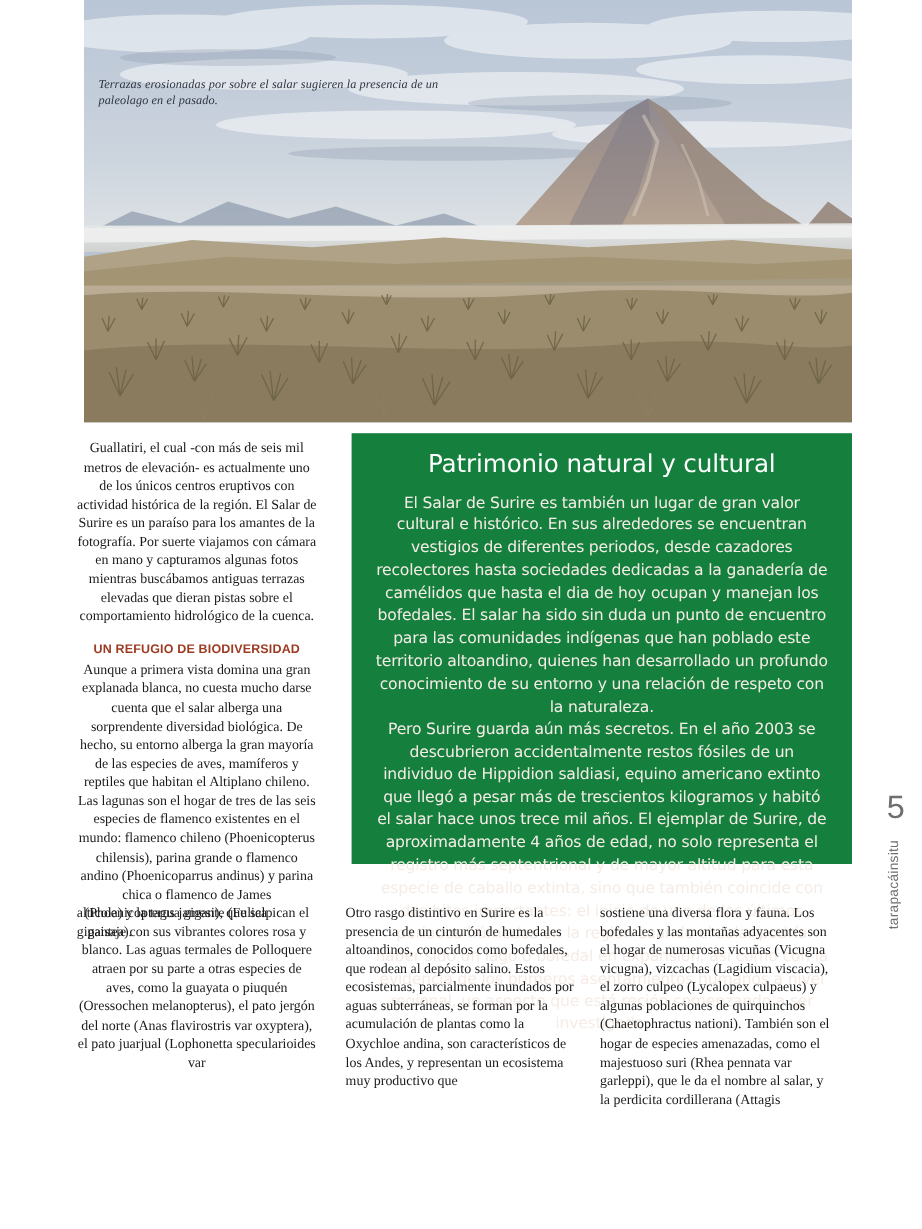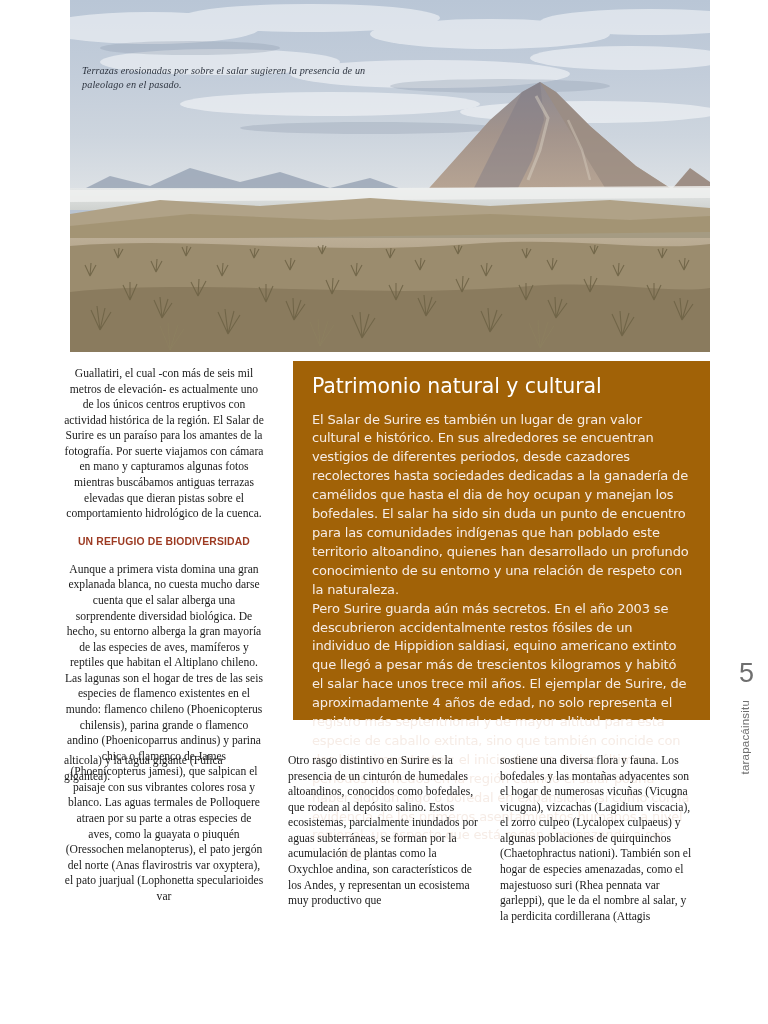--- a/index.html
+++ b/index.html
@@ -60,32 +60,33 @@
 
   .col-left p { margin: 0; }
 
   .section-head {
     color: #9c3a22;
     font-family: "Liberation Sans", "DejaVu Sans", sans-serif;
     font-weight: bold;
     font-size: 10.4px;
     letter-spacing: 0.15px;
     margin-top: 13px;
-    margin-bottom: 13px;
+    margin-bottom: 2px;
   }
 
   
   .brown-panel {
     position: absolute;
     left: 293px;
     top: 361px;
     width: 417px;
     height: 359px;
-    background: #a16207;
+    background: #15803d;
     padding: 14px 19px 10px 19px;
+    text-align: center;
   }
 
   .brown-title {
     color: #ffffff;
     font-family: "DejaVu Sans", "Liberation Sans", sans-serif;
     font-size: 20.5px;
     font-weight: normal;
     letter-spacing: -0.1px;
     line-height: 1.1;
     margin-bottom: 13px;

